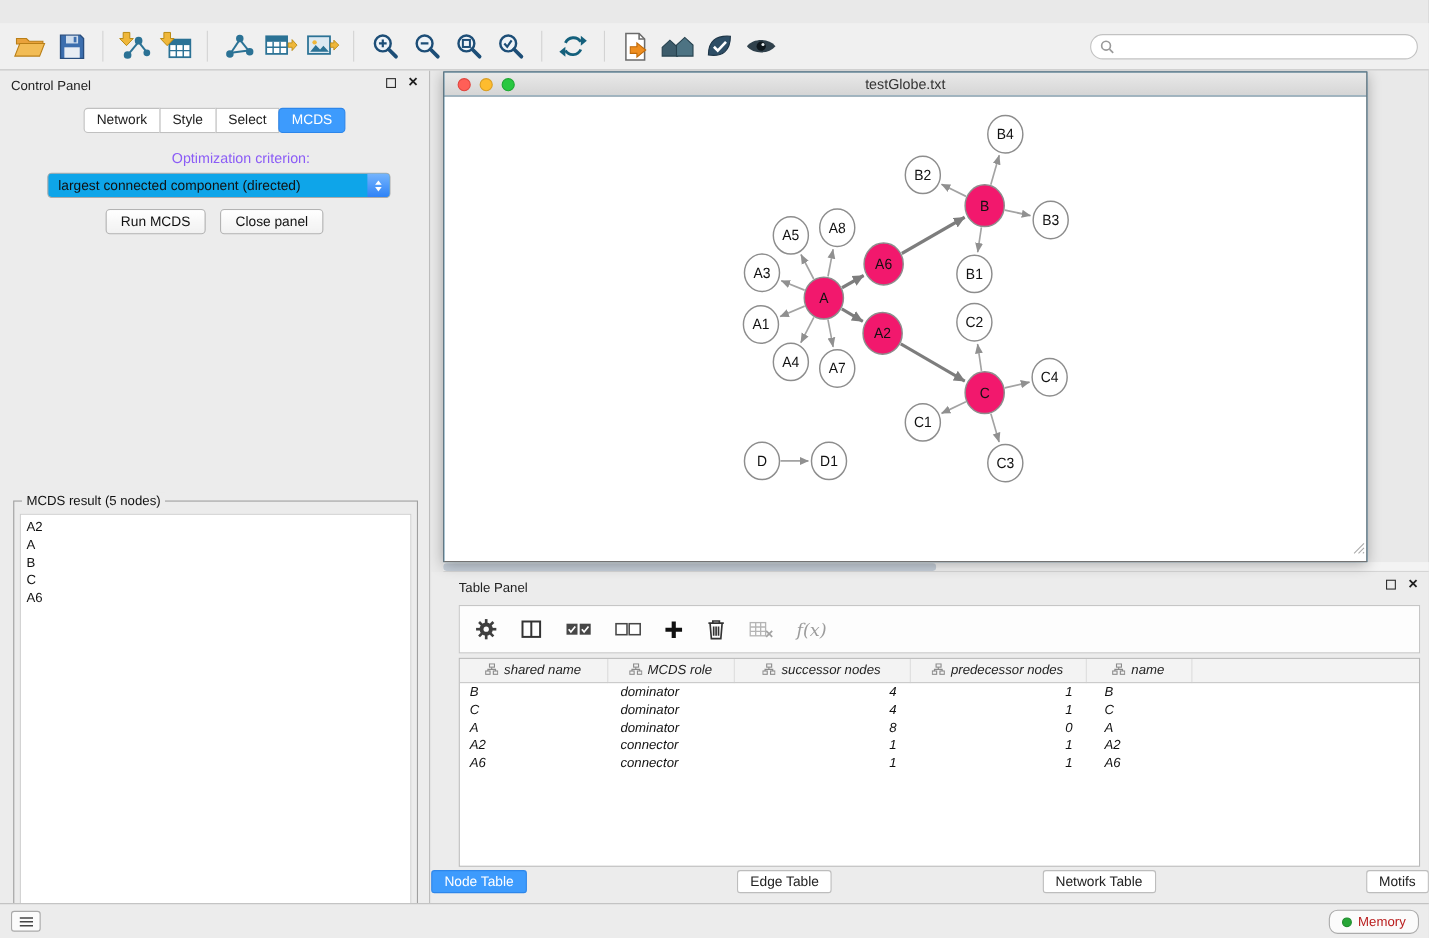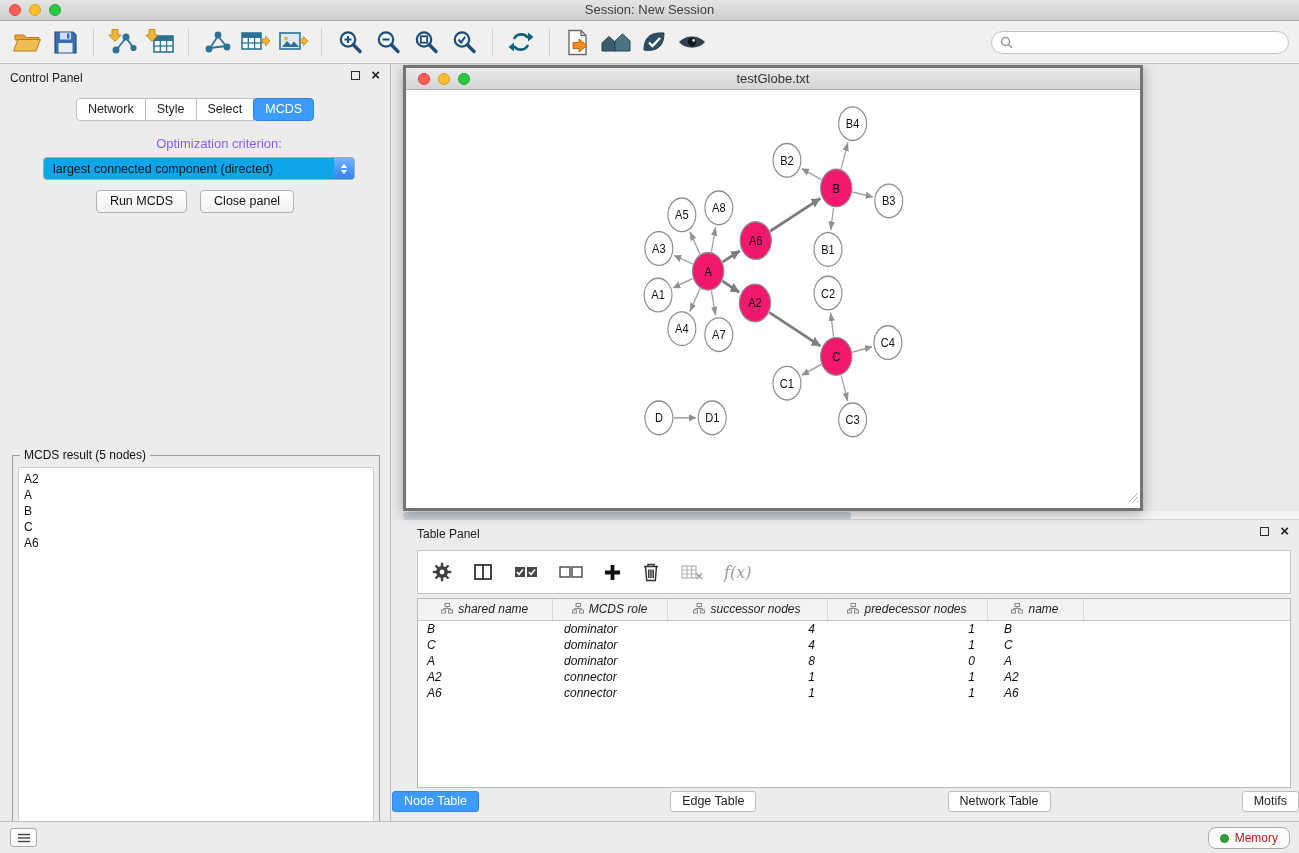--- a/index.html
+++ b/index.html
@@ -56,22 +56,22 @@
   .btn { background:linear-gradient(#ffffff,#f1f1f1); border:1px solid #b3b3b3; border-radius:4px;
     font-size:12.5px; padding:3px 13px 4px; color:#111; font-family:"Liberation Sans",sans-serif; }
 
   .result-group { position:absolute; left:12px; top:391px; width:368px; height:391px; border:1px solid #9f9f9f; }
   .result-legend { position:absolute; top:-8px; left:7px; background:#ececec; font-size:12px; padding:0 4px; color:#111; }
   .result-list { position:absolute; left:5px; top:11px; right:5px; bottom:6px; background:#fff;
     border:1px solid #cfcfcf; overflow:auto; padding:3px 5px; font-size:12px; }
   .result-item { line-height:16px; color:#111; }
 
   
-  .net-window { position:absolute; left:403px; top:65px; width:740px; height:446px; background:#0369a1;
-    border:3px solid #737373; box-shadow:0 3px 12px rgba(0,0,0,.30); z-index:10; }
+  .net-window { position:absolute; left:403px; top:65px; width:840px; height:446px; background:#0369a1;
+    border:1px solid #737373; box-shadow:0 3px 12px rgba(0,0,0,.30); z-index:10; }
   .net-titlebar { position:relative; height:22px; background:linear-gradient(#e9e9e9,#d5d5d5); border-bottom:1px solid #b2b2b2; }
   .net-titlebar .lights { top:5px; left:12px; }
   .net-title { text-align:center; line-height:21px; font-size:13px; color:#333; }
   .net-canvas { position:absolute; left:0; top:22px; right:0; bottom:0; background:#fff; overflow:hidden; }
   svg.graph { display:block; width:100%; height:100%; }
   svg.graph text { font-family:"Liberation Sans",sans-serif; font-size:13.5px; fill:#111; }
   .resize-grip { position:absolute; right:1px; bottom:1px; }
 
   .net-hscroll { position:absolute; left:403px; top:511px; width:896px; height:9px; background:#f3f3f3;
     border-bottom:1px solid #d5d5d5; z-index:9; }
@@ -110,28 +110,20 @@
     border:1px solid #a9a9a9; border-radius:3px; display:flex; align-items:center; justify-content:center; }
   .memory-btn { position:absolute; right:9px; top:5px; height:22px; background:#fbfbfb; border:1px solid #ababab;
     border-radius:8px; display:flex; align-items:center; gap:6px; padding:0 11px; font-size:12px; color:#b91c1c; }
   .memory-dot { width:9px; height:9px; border-radius:50%; background:#27a637; border:1px solid #1d8a2b; }
 </style>
 </head>
 <body>
 
 <div id="app">
 
-  <div class="titlebar">
-    <div class="lights">
-      <span class="light red"></span>
-      <span class="light yellow"></span>
-      <span class="light green"></span>
-    </div>
-    <div class="title">Session: New Session</div>
-  </div>
 
   <div class="toolbar">
     <div class="tbtn">
       <svg width="30" height="26" viewBox="0 0 30 26">
         <path d="M3 6 h9 l2.5 2.5 H27 V11 H3z" fill="#e9a23b" stroke="#b97f17"></path>
         <path d="M1.5 22 L6 10.5 h22.5 L24 22z" fill="#f2bc55" stroke="#b97f17"></path>
       </svg>
     </div>
     <div class="tbtn">
       <svg width="25" height="25" viewBox="0 0 25 25">

